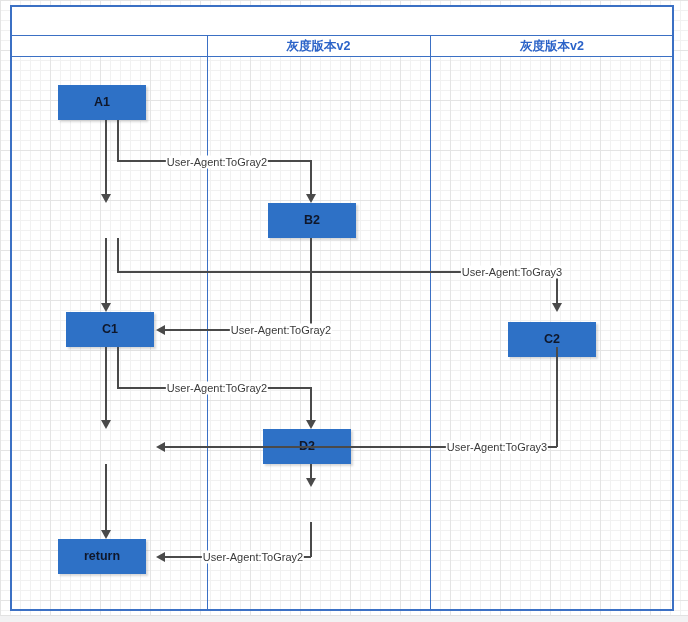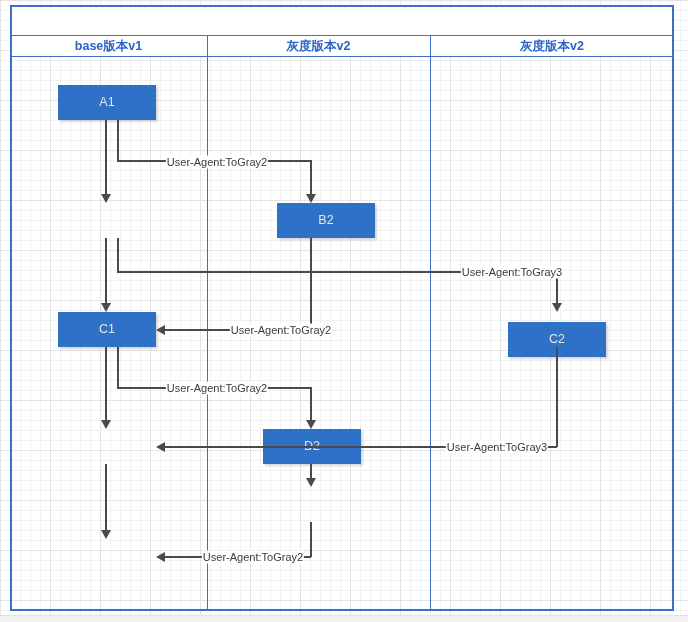--- a/index.html
+++ b/index.html
@@ -21,30 +21,30 @@
   .lane-headerband{left:12px;top:35px;width:660px;height:22px;background:#fff;border-top:1.5px solid #3b70c4;border-bottom:1.5px solid #3b70c4;z-index:1;}
   .lane-sep{width:1.5px;top:35px;height:574px;background:#3b70c4;z-index:2;}
   .sep-1{left:206.5px;}
   .sep-2{left:429.5px;}
   .lane-header{top:35px;height:22px;line-height:23px;text-align:center;font-size:12.5px;font-weight:bold;color:#2b63c8;z-index:3;}
   .lh-1{left:10px;width:197px;}
   .lh-2{left:207px;width:223px;}
   .lh-3{left:430px;width:244px;}
   
   .node{
-    width:98px;height:35px;background:#2e71c6;color:#e5e5e5;
-    font-size:12.5px;font-weight:normal;text-align:center;line-height:35px;
+    width:88px;height:35px;background:#2e71c6;color:#0f172a;
+    font-size:12.5px;font-weight:bold;text-align:center;line-height:35px;
     box-shadow:2px 2px 2px rgba(100,100,100,0.25);z-index:3;
   }
   .n-a1{left:58px;top:85px;}
   .n-b1{left:58px;top:203px;}
-  .n-c1{left:58px;top:312px;}
+  .n-c1{left:66px;top:312px;}
   .n-d1{left:58px;top:429px;}
   .n-return{left:58px;top:539px;}
-  .n-b2{left:277px;top:203px;}
+  .n-b2{left:268px;top:203px;}
   .n-d2{left:263px;top:429px;}
   .n-e1{left:263px;top:487px;}
   .n-c2{left:508px;top:322px;text-align:center;}
   
   .seg{background:#4a4a4a;z-index:4;}
   .ah{width:0;height:0;z-index:4;}
   .ah-down{border-left:5px solid transparent;border-right:5px solid transparent;border-top:9px solid #4a4a4a;}
   .ah-left{border-top:5px solid transparent;border-bottom:5px solid transparent;border-right:9px solid #4a4a4a;}
   .edge-label{
     transform:translate(-50%,-50%);background:#ffffff;color:#3a3a3a;
@@ -57,26 +57,26 @@
 <body>
 
 <div class="canvas">
 
   <div class="abs pool-titleband"></div>
   <div class="abs lane-headerband"></div>
   <div class="abs pool-border"></div>
   <div class="abs lane-sep sep-1"></div>
   <div class="abs lane-sep sep-2"></div>
 
-  <div class="abs lane-header lh-1">base版本v1</div>
   <div class="abs lane-header lh-2">灰度版本v2</div>
   <div class="abs lane-header lh-3">灰度版本v2</div>
 
   <div class="abs node n-a1">A1</div>
   <div class="abs node n-c1">C1</div>
+  <div class="abs node n-return">return</div>
   <div class="abs node n-b2">B2</div>
   <div class="abs node n-d2">D2</div>
   <div class="abs node n-c2">C2</div>
 
   <div class="abs seg" style="left:105px;top:120px;width:2px;height:75px;"></div>
   <div class="abs ah ah-down" style="left:101px;top:194px;"></div>
 
   <div class="abs seg" style="left:117px;top:120px;width:2px;height:41px;"></div>
   <div class="abs seg" style="left:117px;top:160px;width:194px;height:2px;"></div>
   <div class="abs seg" style="left:310px;top:160px;width:2px;height:34px;"></div>

